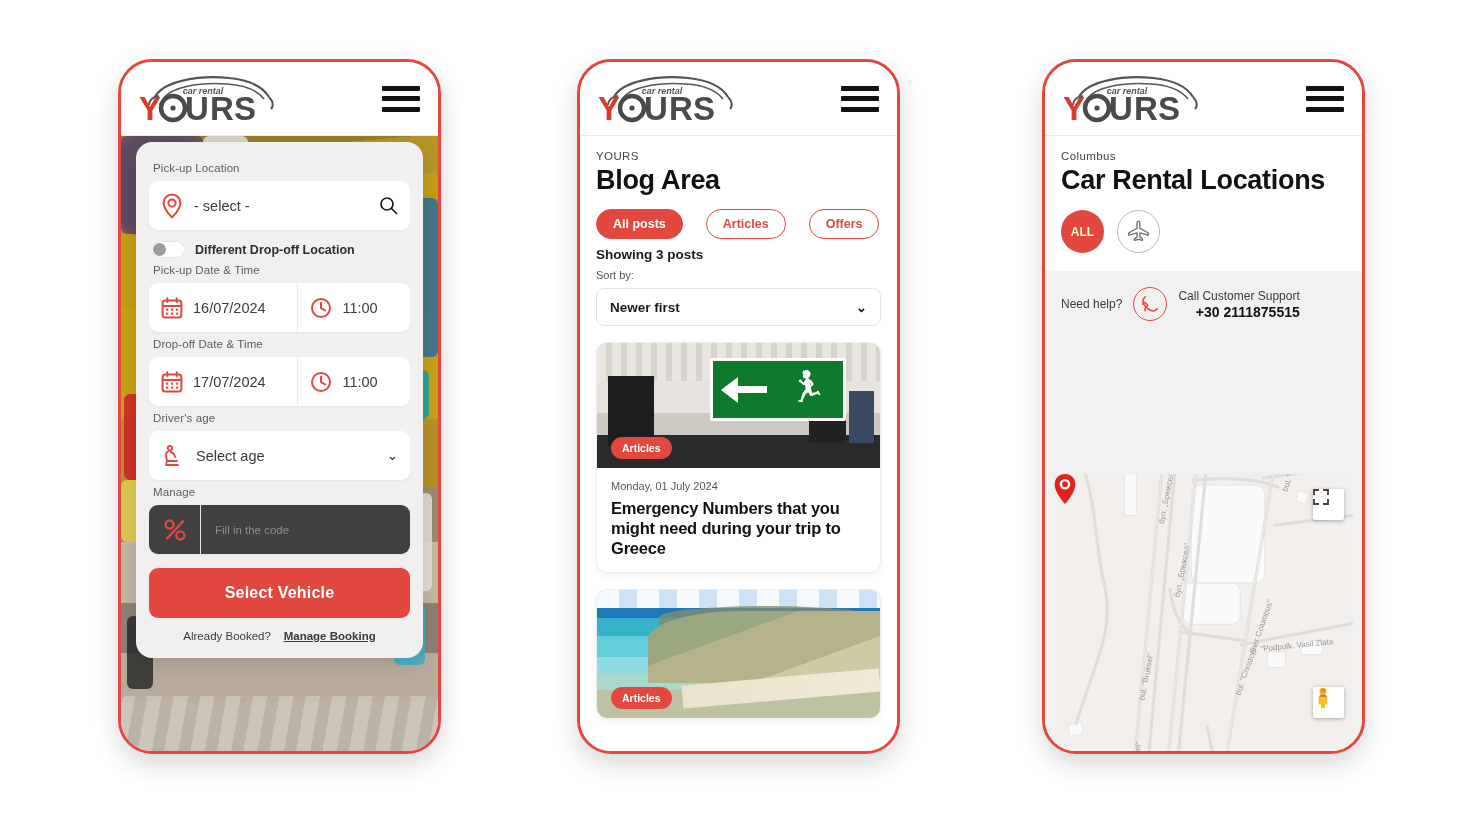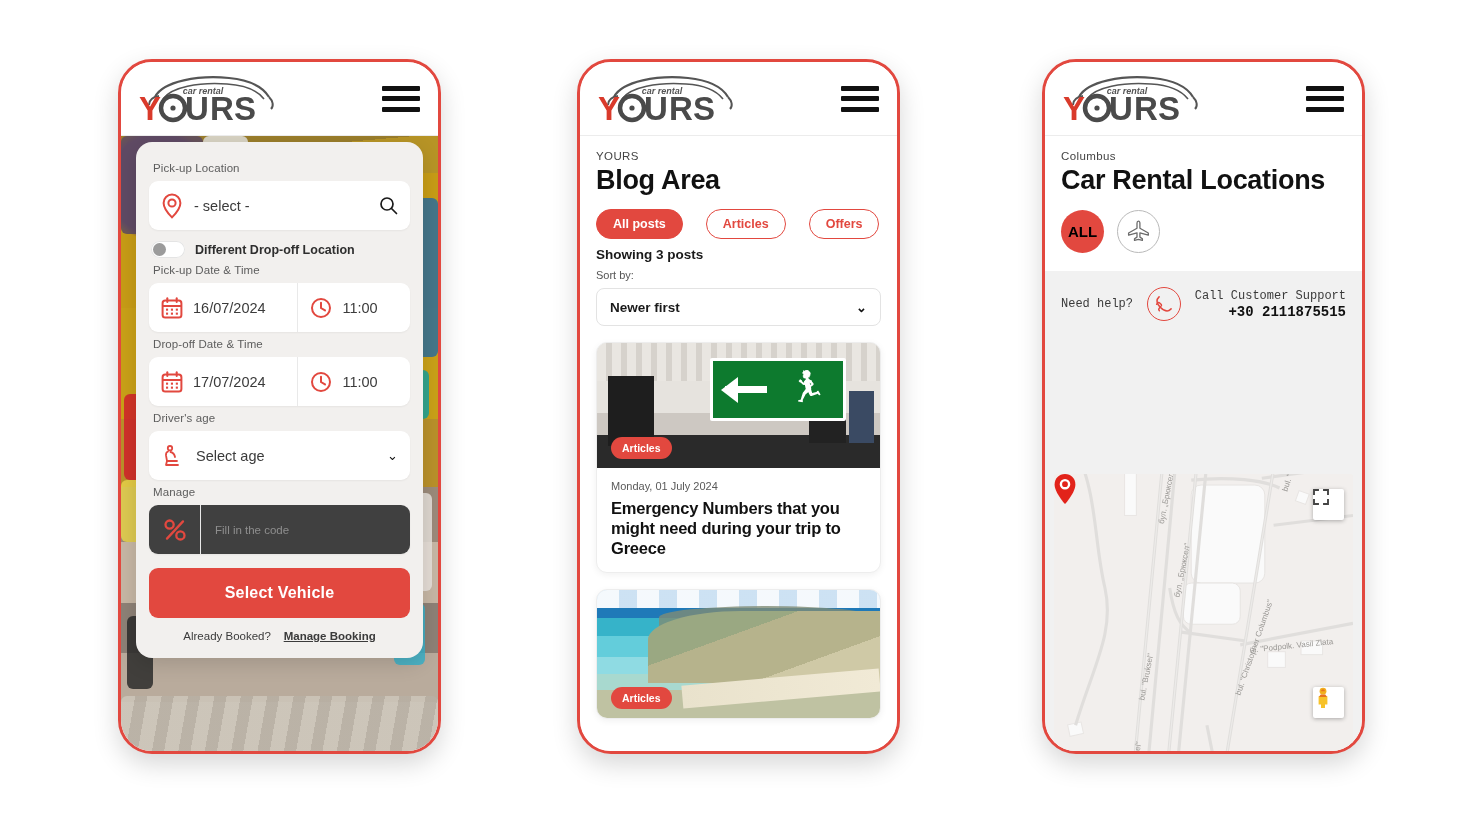--- a/index.html
+++ b/index.html
@@ -156,25 +156,25 @@
   .tagpill{ position:absolute; left:14px; bottom:9px; background:#e2483f; color:#fff;
             font-size:10.5px; font-weight:700; padding:5px 11px; border-radius:999px; }
   .postbody{ padding:12px 14px 14px; }
   .pdate{ font-size:11px; color:#5a5a5a; }
   .ptitle{ font-size:16.5px; font-weight:700; color:#111; line-height:1.22; margin-top:6px; letter-spacing:-.2px; }
 
   
   .locbody{ position:absolute; left:0; right:0; top:74px; bottom:0; background:#f1f1f1; overflow:hidden; }
   .lochead{ background:#fff; padding:14px 16px 18px; }
   .locfilters{ display:flex; gap:13px; align-items:center; margin-top:14px; }
-  .fall{ width:43px; height:43px; border-radius:50%; background:#e2483f; color:#000000;
-         display:flex; align-items:center; justify-content:center; font-size:15px; font-weight:700; cursor:pointer; }
+  .fall{ width:43px; height:43px; border-radius:50%; background:#e2483f; color:#fef9c3;
+         display:flex; align-items:center; justify-content:center; font-size:12px; font-weight:700; cursor:pointer; }
   .fplane{ width:43px; height:43px; border-radius:50%; border:1.5px solid #b9b9b9;
            display:flex; align-items:center; justify-content:center; background:#fff; cursor:pointer; }
-  .support{ display:flex; align-items:center; justify-content:space-between; gap:11px; padding:16px 16px 12px;font-family:Liberation Mono, monospace; }
+  .support{ display:flex; align-items:center; justify-content:flex-start; gap:11px; padding:16px 16px 12px; }
   .needhelp{ font-size:12px; color:#3a3a3a; }
   .phcircle{ width:34px; height:34px; border-radius:50%; border:1.5px solid #e2483f;
              display:flex; align-items:center; justify-content:center; }
   .suptxt{ text-align:right; }
   .suptxt .l1{ font-size:12px; color:#3a3a3a; }
   .suptxt .l2{ font-size:14px; font-weight:700; color:#111; margin-top:1px; }
 
   .map{ position:absolute; left:9px; right:9px; top:338px; bottom:0; background:#f2efed;
         border-radius:3px; overflow:hidden; }
   .map svg{ position:absolute; inset:0; }

